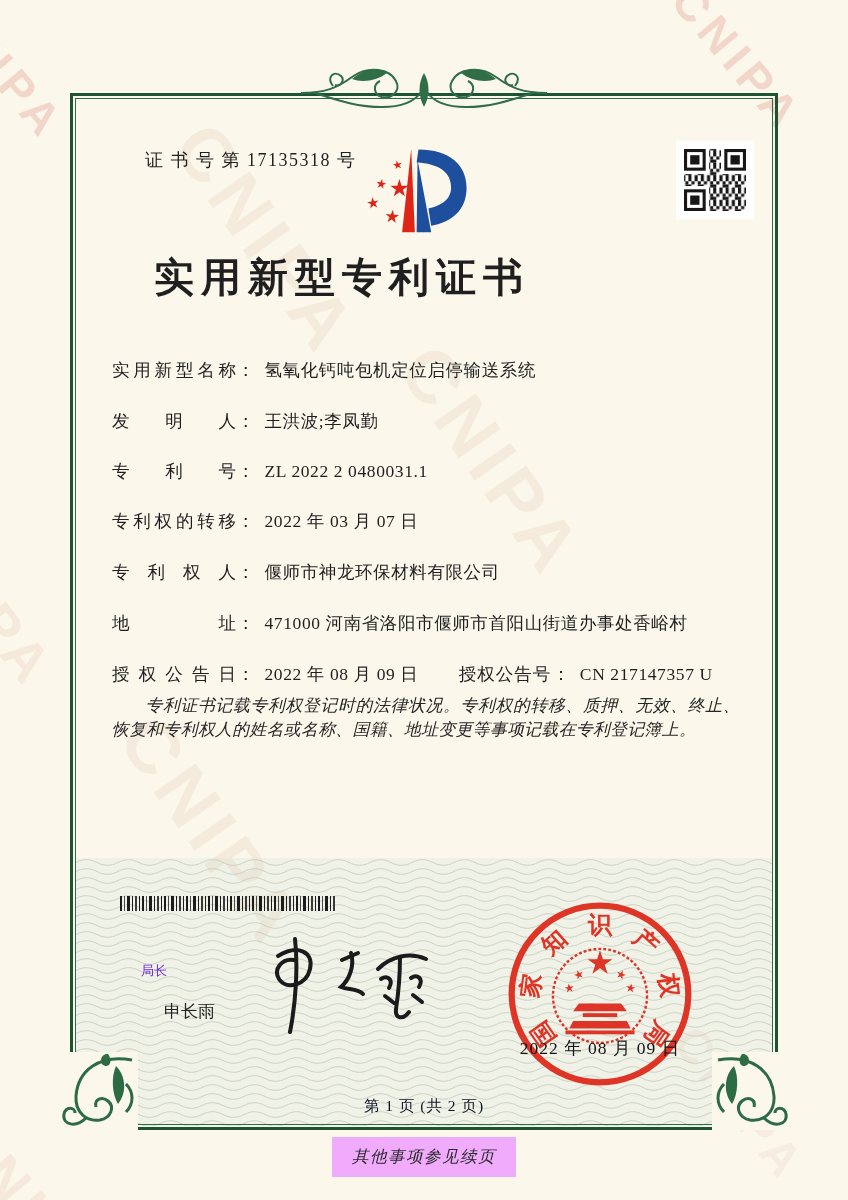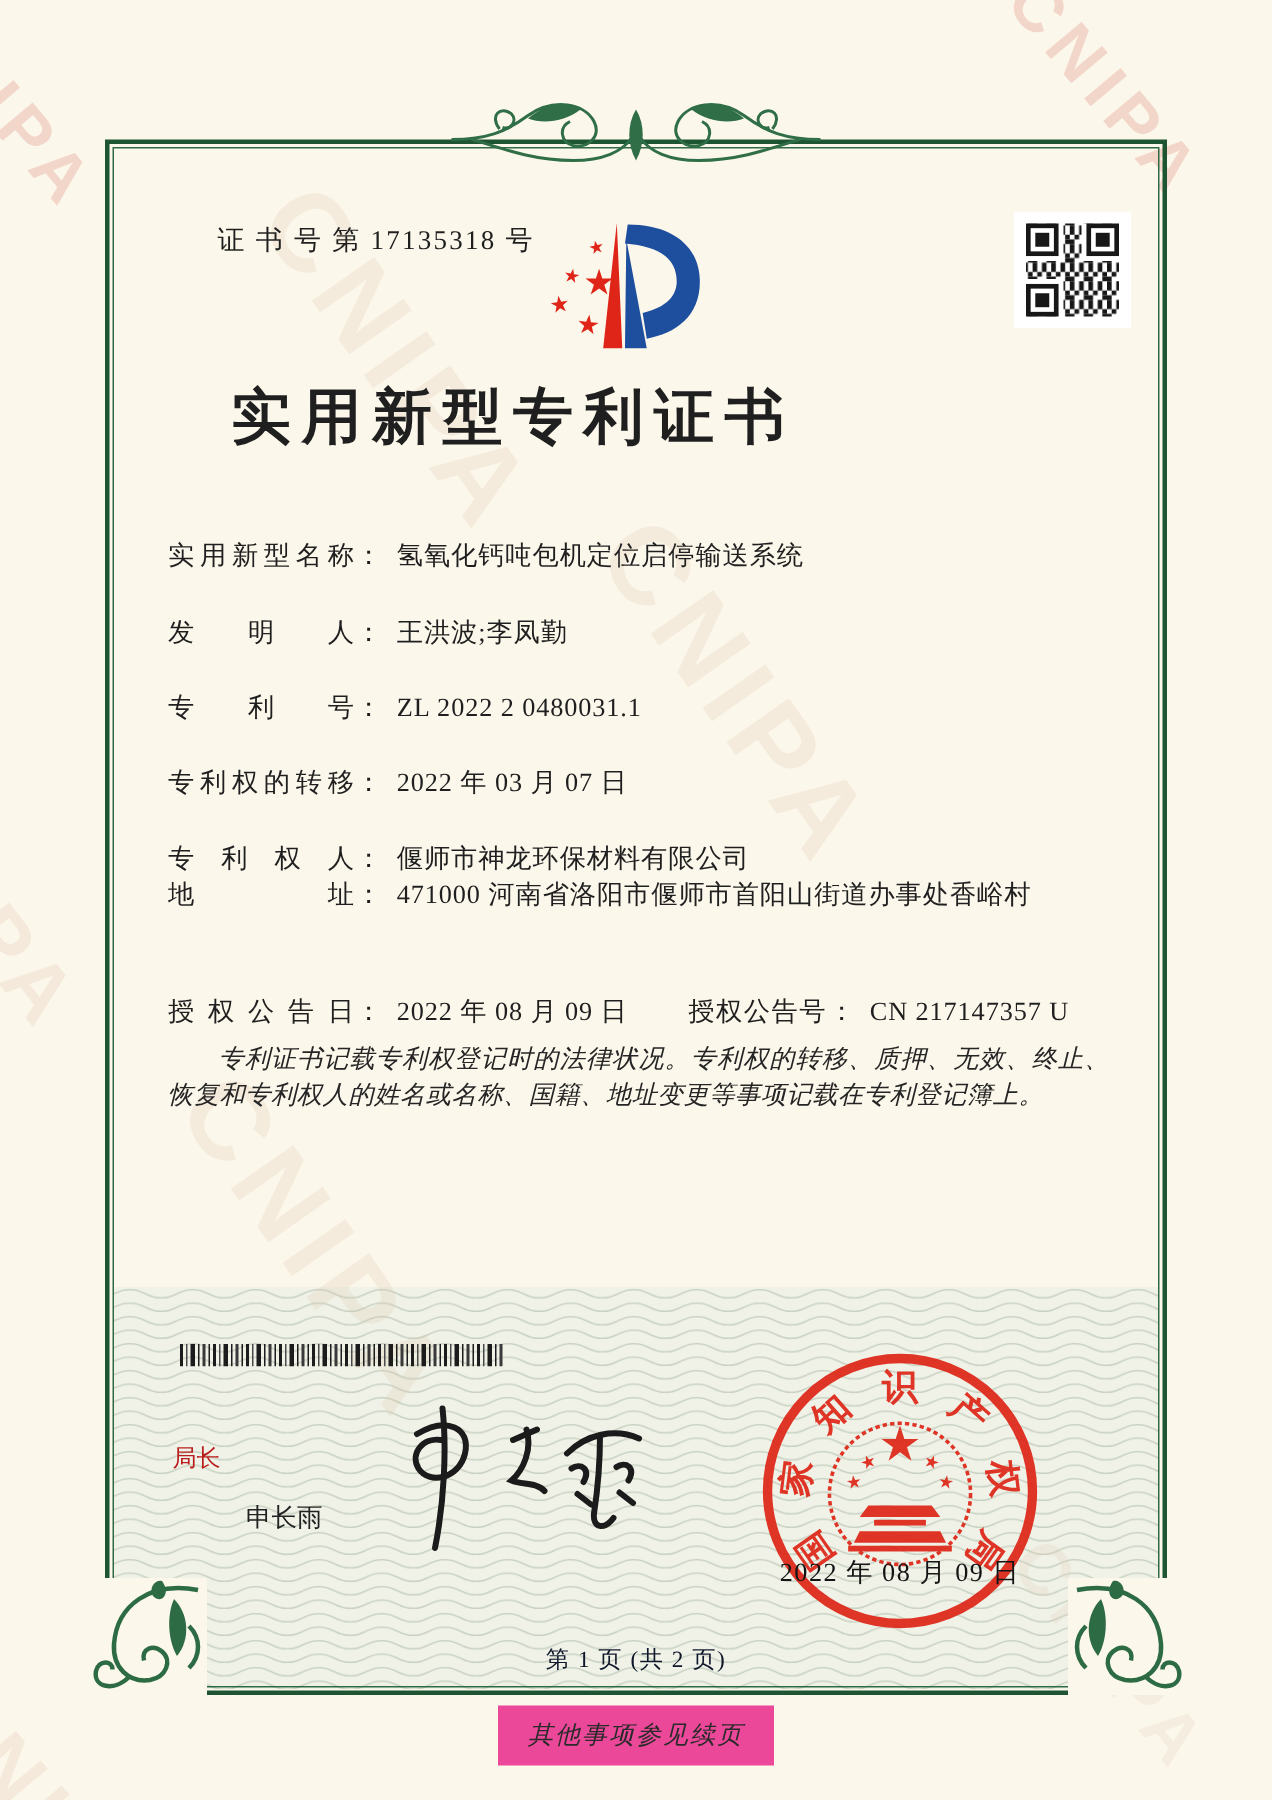--- a/index.html
+++ b/index.html
@@ -51,39 +51,39 @@
   .grant2 .flabel2{letter-spacing:1px;}
   
   .lawtext{
     position:absolute;left:112px;top:694px;width:628px;z-index:5;
     font-size:16.8px;line-height:23.6px;font-style:italic;color:#252525;
     letter-spacing:.4px;text-align:justify;
   }
   .lawtext p{margin:0;text-indent:2em;}
   .barcode{position:absolute;left:120px;top:896px;z-index:5;}
   
-  .officer-title{position:absolute;left:115px;top:962px;z-index:5;
-    font-family:"Liberation Sans","DejaVu Sans",sans-serif;font-size:16px;color:#b91c1c;}
+  .officer-title{position:absolute;left:141px;top:962px;z-index:5;
+    font-family:"Liberation Sans","DejaVu Sans",sans-serif;font-size:13px;color:#6d28d9;}
   .officer-name{position:absolute;left:124px;top:1000px;z-index:5;
     font-family:"Liberation Sans","DejaVu Sans",sans-serif;font-size:17px;color:#222;margin-left:40px;}
   .signature{position:absolute;left:250px;top:936px;z-index:6;}
   
   .seal{position:absolute;left:504px;top:898px;z-index:6;opacity:.95;}
   .sealdate{
     position:absolute;left:500px;top:1036px;width:200px;text-align:center;z-index:7;
     font-size:17.5px;color:#141414;letter-spacing:1px;white-space:nowrap;
   }
   
   .pageinfo{
     position:absolute;left:0;top:1096px;width:848px;text-align:center;z-index:5;
     font-size:15.5px;letter-spacing:1px;color:#0f172a;
   }
   .cont-box{
     position:absolute;left:50%;top:1137px;transform:translateX(-50%);z-index:5;
-    background:#ec4899;padding:9px 20px;font-size:16.5px;font-style:italic;
+    background:#f0abfc;padding:9px 20px;font-size:16.5px;font-style:italic;
     letter-spacing:1.5px;color:#2a2a2a;white-space:nowrap;
   }
 </style>
 </head>
 <body>
 
 <svg width="0" height="0" style="position:absolute" aria-hidden="true">
   <defs>
     <polygon id="st" points="0,-10 2.245,-3.09 9.511,-3.09 3.633,1.18 5.878,8.09 0,3.82 -5.878,8.09 -3.633,1.18 -9.511,-3.09 -2.245,-3.09"></polygon>
   </defs>
@@ -209,21 +209,21 @@
 </div>
 <div class="row" style="top:459px">
   <span class="flabel">专利号</span><span class="fcolon">：</span><span class="fvalue">ZL 2022 2 0480031.1</span>
 </div>
 <div class="row" style="top:509px">
   <span class="flabel">专利权的转移</span><span class="fcolon">：</span><span class="fvalue">2022 年 03 月 07 日</span>
 </div>
 <div class="row" style="top:560px">
   <span class="flabel">专利权人</span><span class="fcolon">：</span><span class="fvalue">偃师市神龙环保材料有限公司</span>
 </div>
-<div class="row" style="top:584px">
+<div class="row" style="top:611px">
   <span class="flabel">地址</span><span class="fcolon">：</span><span class="fvalue">471000 河南省洛阳市偃师市首阳山街道办事处香峪村</span>
 </div>
 <div class="row" style="top:662px">
   <span class="flabel">授权公告日</span><span class="fcolon">：</span><span class="fvalue">2022 年 08 月 09 日</span>
   <span class="grant2">
     <span class="flabel2">授权公告号</span><span class="fcolon">：</span><span class="fvalue">CN 217147357 U</span>
   </span>
 </div>
 
 <div class="lawtext">

